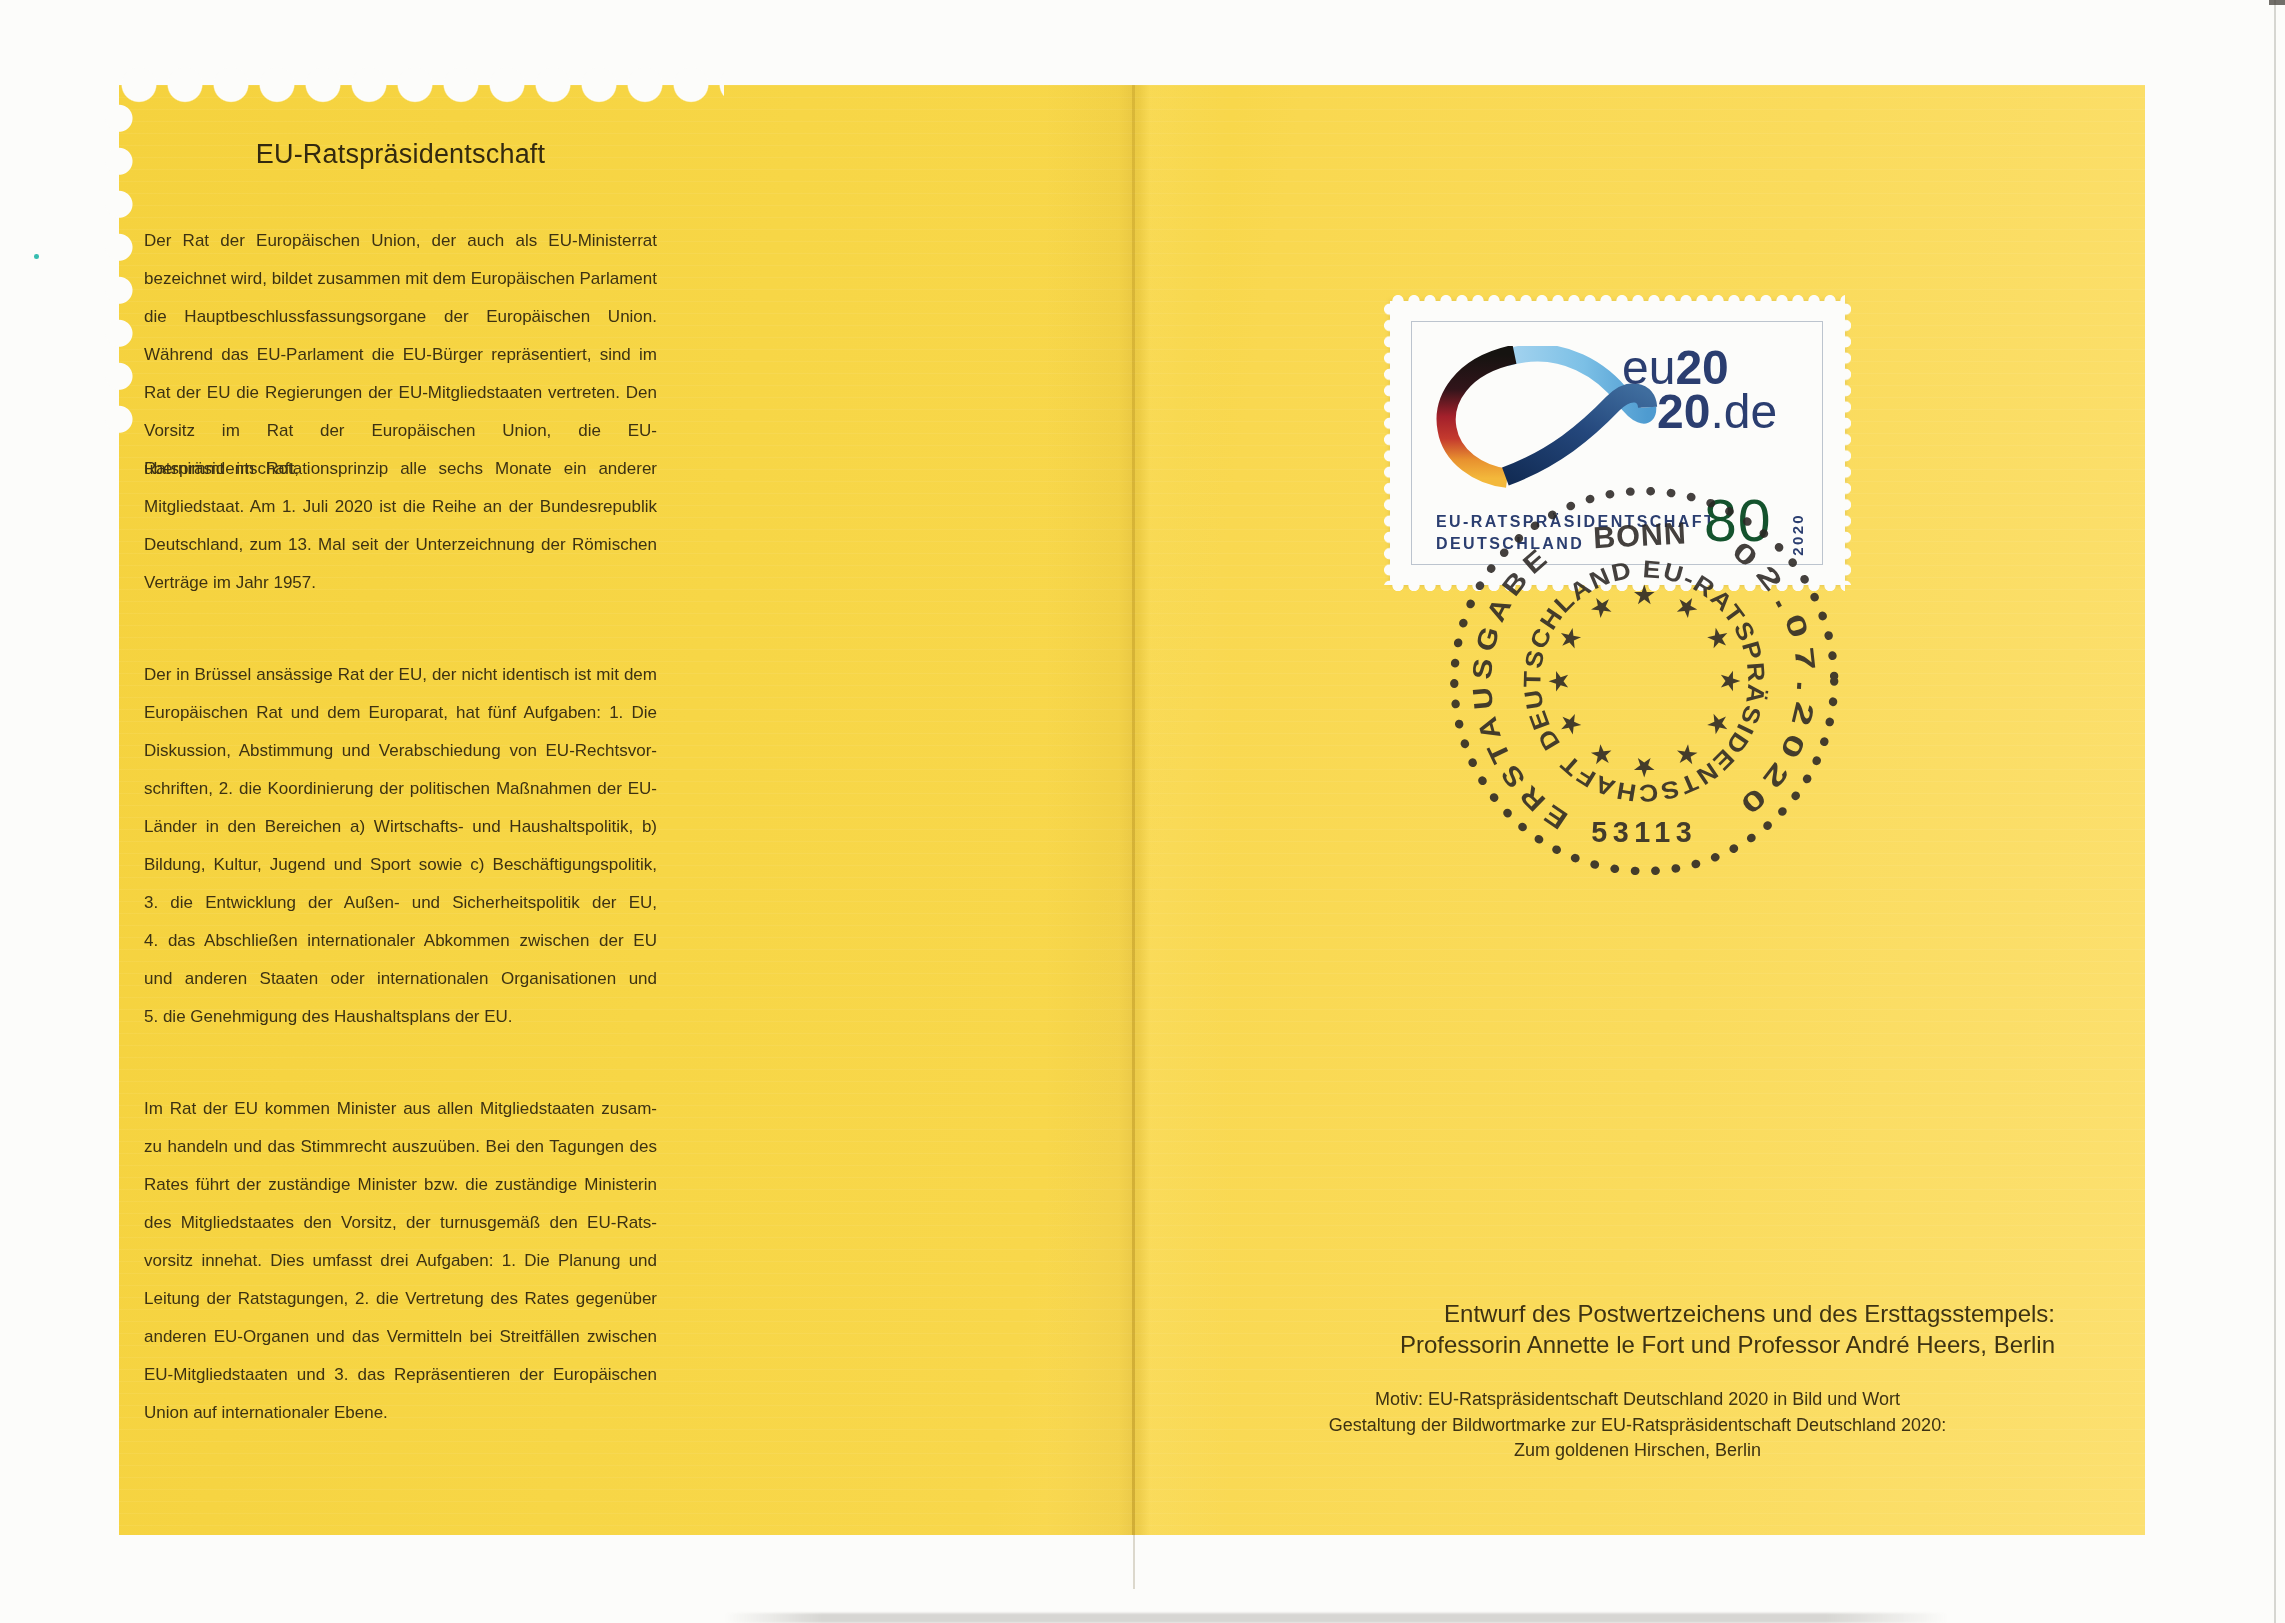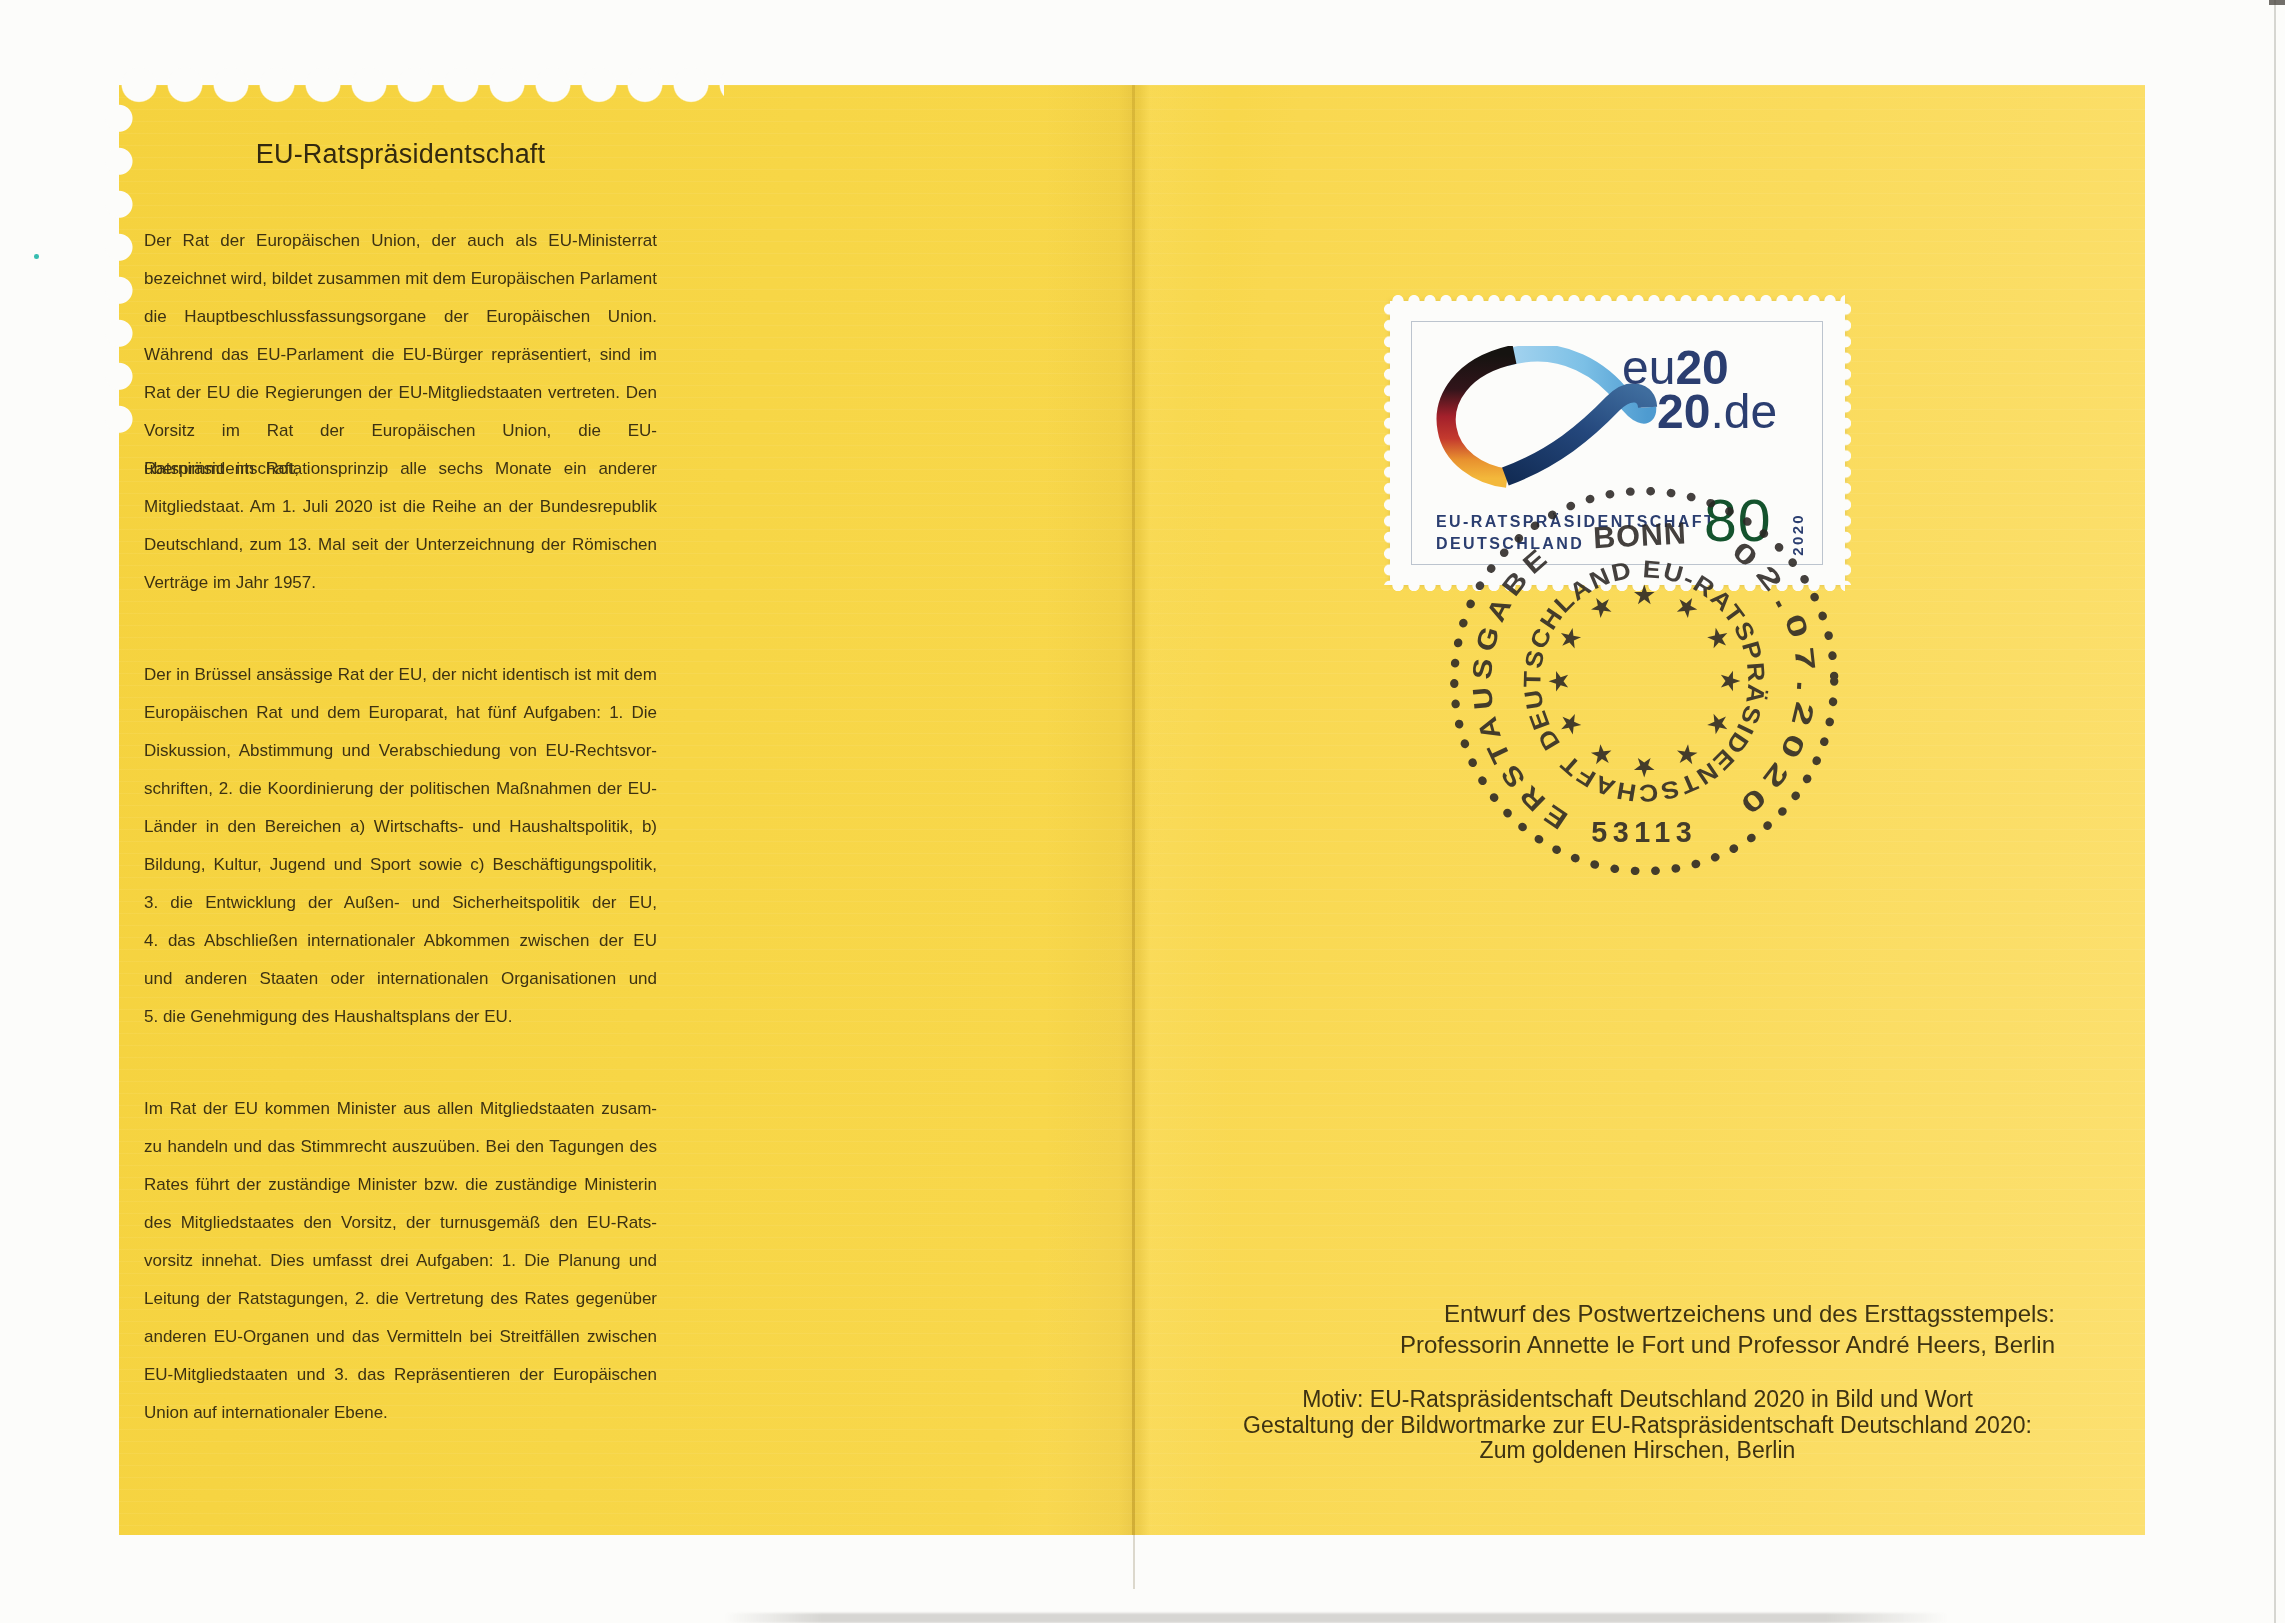--- a/index.html
+++ b/index.html
@@ -72,21 +72,21 @@
   .pm-ring{font-size:26px;font-weight:700;letter-spacing:1.5px;}
   .pm-outer{font-size:29px;font-weight:700;letter-spacing:6px;}
   .pm-city{font-size:33px;font-weight:800;letter-spacing:1px;text-anchor:middle;}
   .pm-code{font-size:31px;font-weight:700;letter-spacing:6px;text-anchor:middle;}
   .pm-star{font-size:29px;text-anchor:middle;dominant-baseline:central;font-family:"DejaVu Sans",sans-serif;fill:#2b2724;}
 
   
   .credits-block{position:absolute;left:1101px;top:1213px;width:835px;text-align:center;color:#3d3212;}
   .credit-line{font-size:24px;line-height:31px;text-align:right;}
   .motif-block{position:absolute;left:1101px;top:1302px;width:835px;text-align:center;color:#3d3212;}
-  .motif-line{font-size:23px;line-height:25.5px;}
+  .motif-line{font-size:18px;line-height:25.5px;}
 </style>
 </head>
 <body>
 
 <div id="root">
 
   <div class="right-edge-line"></div>
   <div class="corner-mark"></div>
   <div class="bottom-smudge"></div>
   <div class="color-speck"></div>

